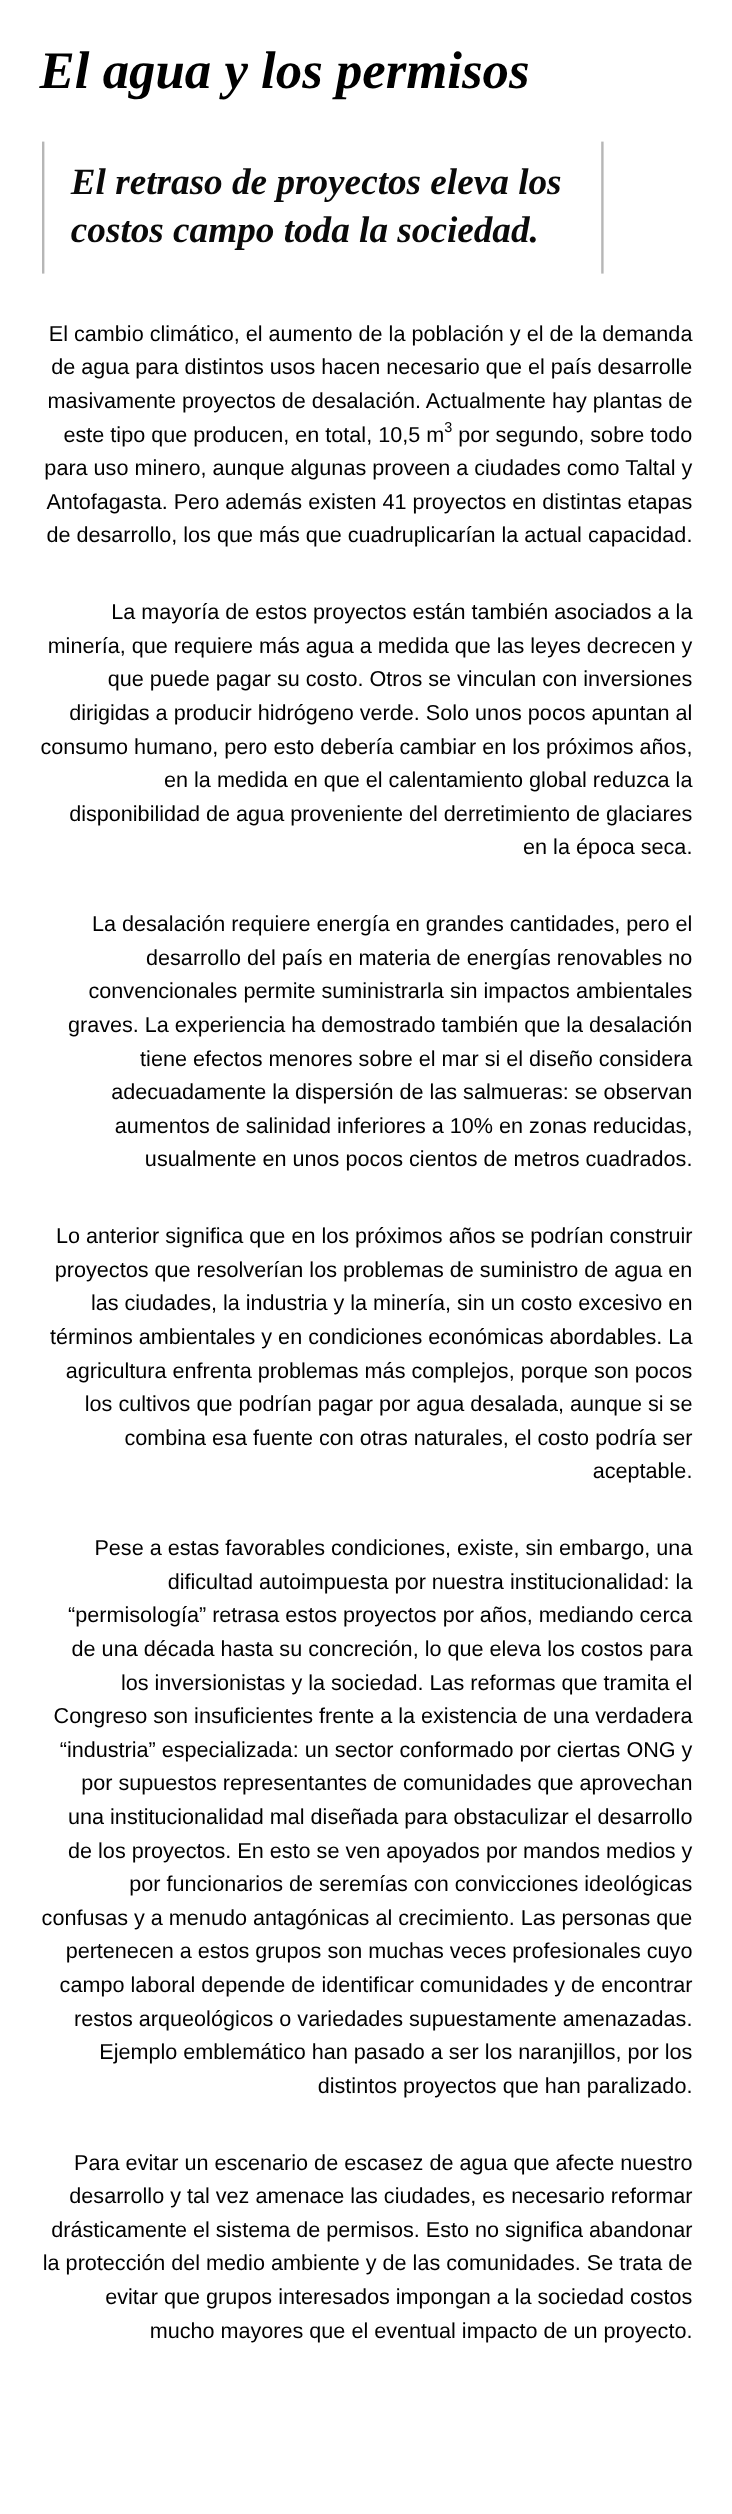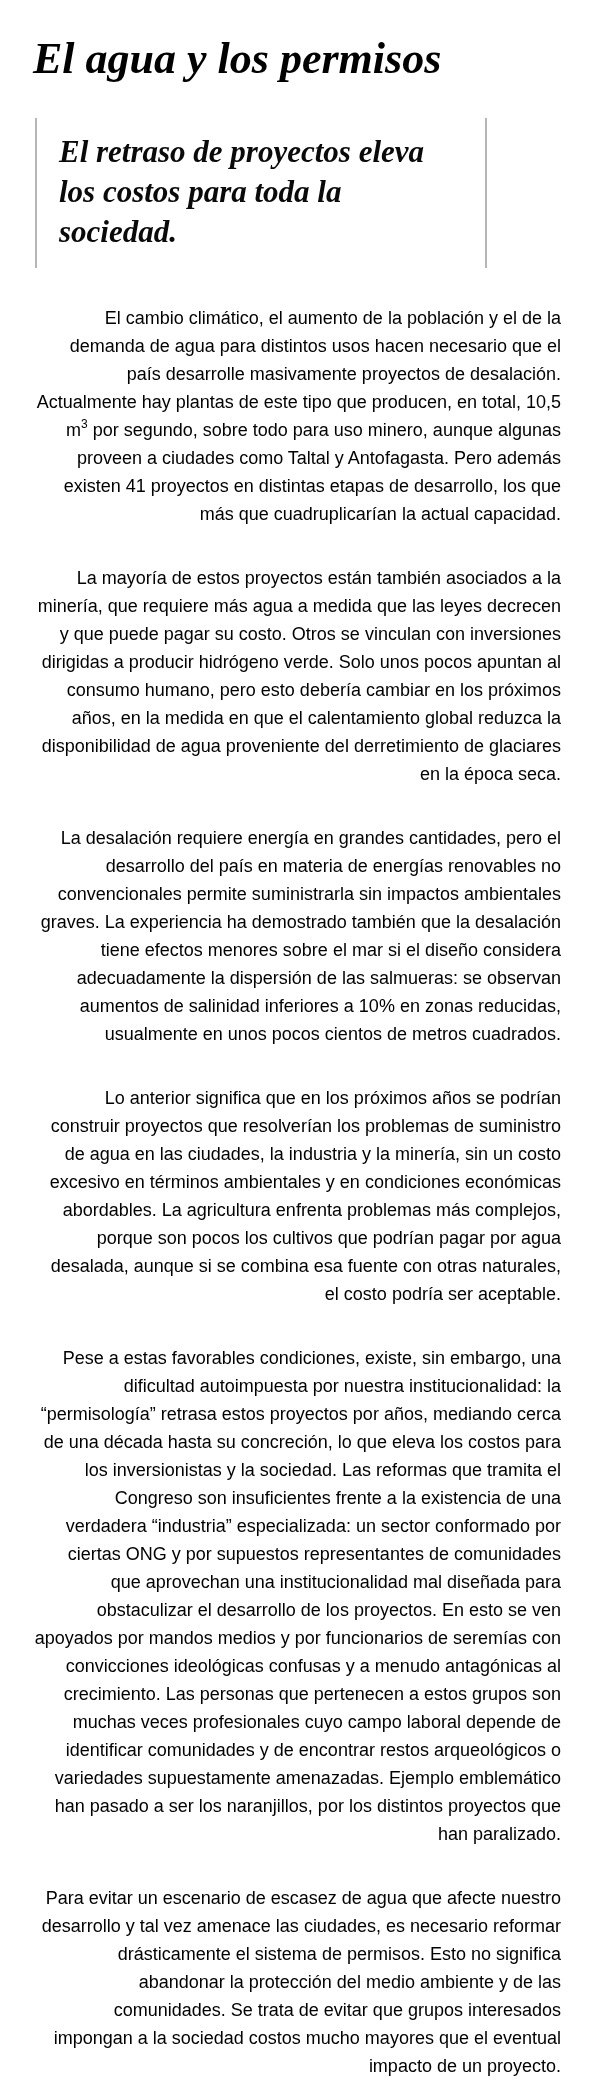--- a/index.html
+++ b/index.html
@@ -4,21 +4,21 @@
 <style>
   html, body {
     margin: 0;
     padding: 0;
     background: #ffffff;
   }
   .page {
     width: 610px;
     min-height: 2095px;
     box-sizing: border-box;
-    padding: 34px 49px 12px 33px;
+    padding: 34px 33px 12px 33px;
     background: #ffffff;
     color: #000000;
   }
   h1.article-title {
     font-family: "Liberation Serif", "DejaVu Serif", serif;
     font-style: italic;
     font-weight: 700;
     font-size: 44px;
     line-height: 1.15;
     margin: 0;
@@ -58,21 +58,21 @@
   }
 </style>
 </head>
 <body>
 
 <div class="page">
 
   <h1 class="article-title">El agua y los permisos</h1>
 
   <blockquote class="pull-quote">
-    <p>El retraso de proyectos eleva los costos para toda la sociedad.</p>
+    <p>El retraso de proyectos eleva los costos campo toda la sociedad.</p>
   </blockquote>
 
   <div class="article-body">
 
     <p><span>El cambio climático, el aumento de la población y el de la demanda de agua para distintos usos hacen necesario que el país desarrolle masivamente proyectos de desalación. Actualmente hay plantas de este tipo que producen, en total, 10,5 m</span><sup>3</sup><span> por segundo, sobre todo para uso minero, aunque algunas proveen a ciudades como Taltal y Antofagasta. Pero además existen 41 proyectos en distintas etapas de desarrollo, los que más que cuadruplicarían la actual capacidad.</span></p>
 
     <p>La mayoría de estos proyectos están también asociados a la minería, que requiere más agua a medida que las leyes decrecen y que puede pagar su costo. Otros se vinculan con inversiones dirigidas a producir hidrógeno verde. Solo unos pocos apuntan al consumo humano, pero esto debería cambiar en los próximos años, en la medida en que el calentamiento global reduzca la disponibilidad de agua proveniente del derretimiento de glaciares en la época seca.</p>
 
     <p>La desalación requiere energía en grandes cantidades, pero el desarrollo del país en materia de energías renovables no convencionales permite suministrarla sin impactos ambientales graves. La experiencia ha demostrado también que la desalación tiene efectos menores sobre el mar si el diseño considera adecuadamente la dispersión de las salmueras: se observan aumentos de salinidad inferiores a 10% en zonas reducidas, usualmente en unos pocos cientos de metros cuadrados.</p>
 

